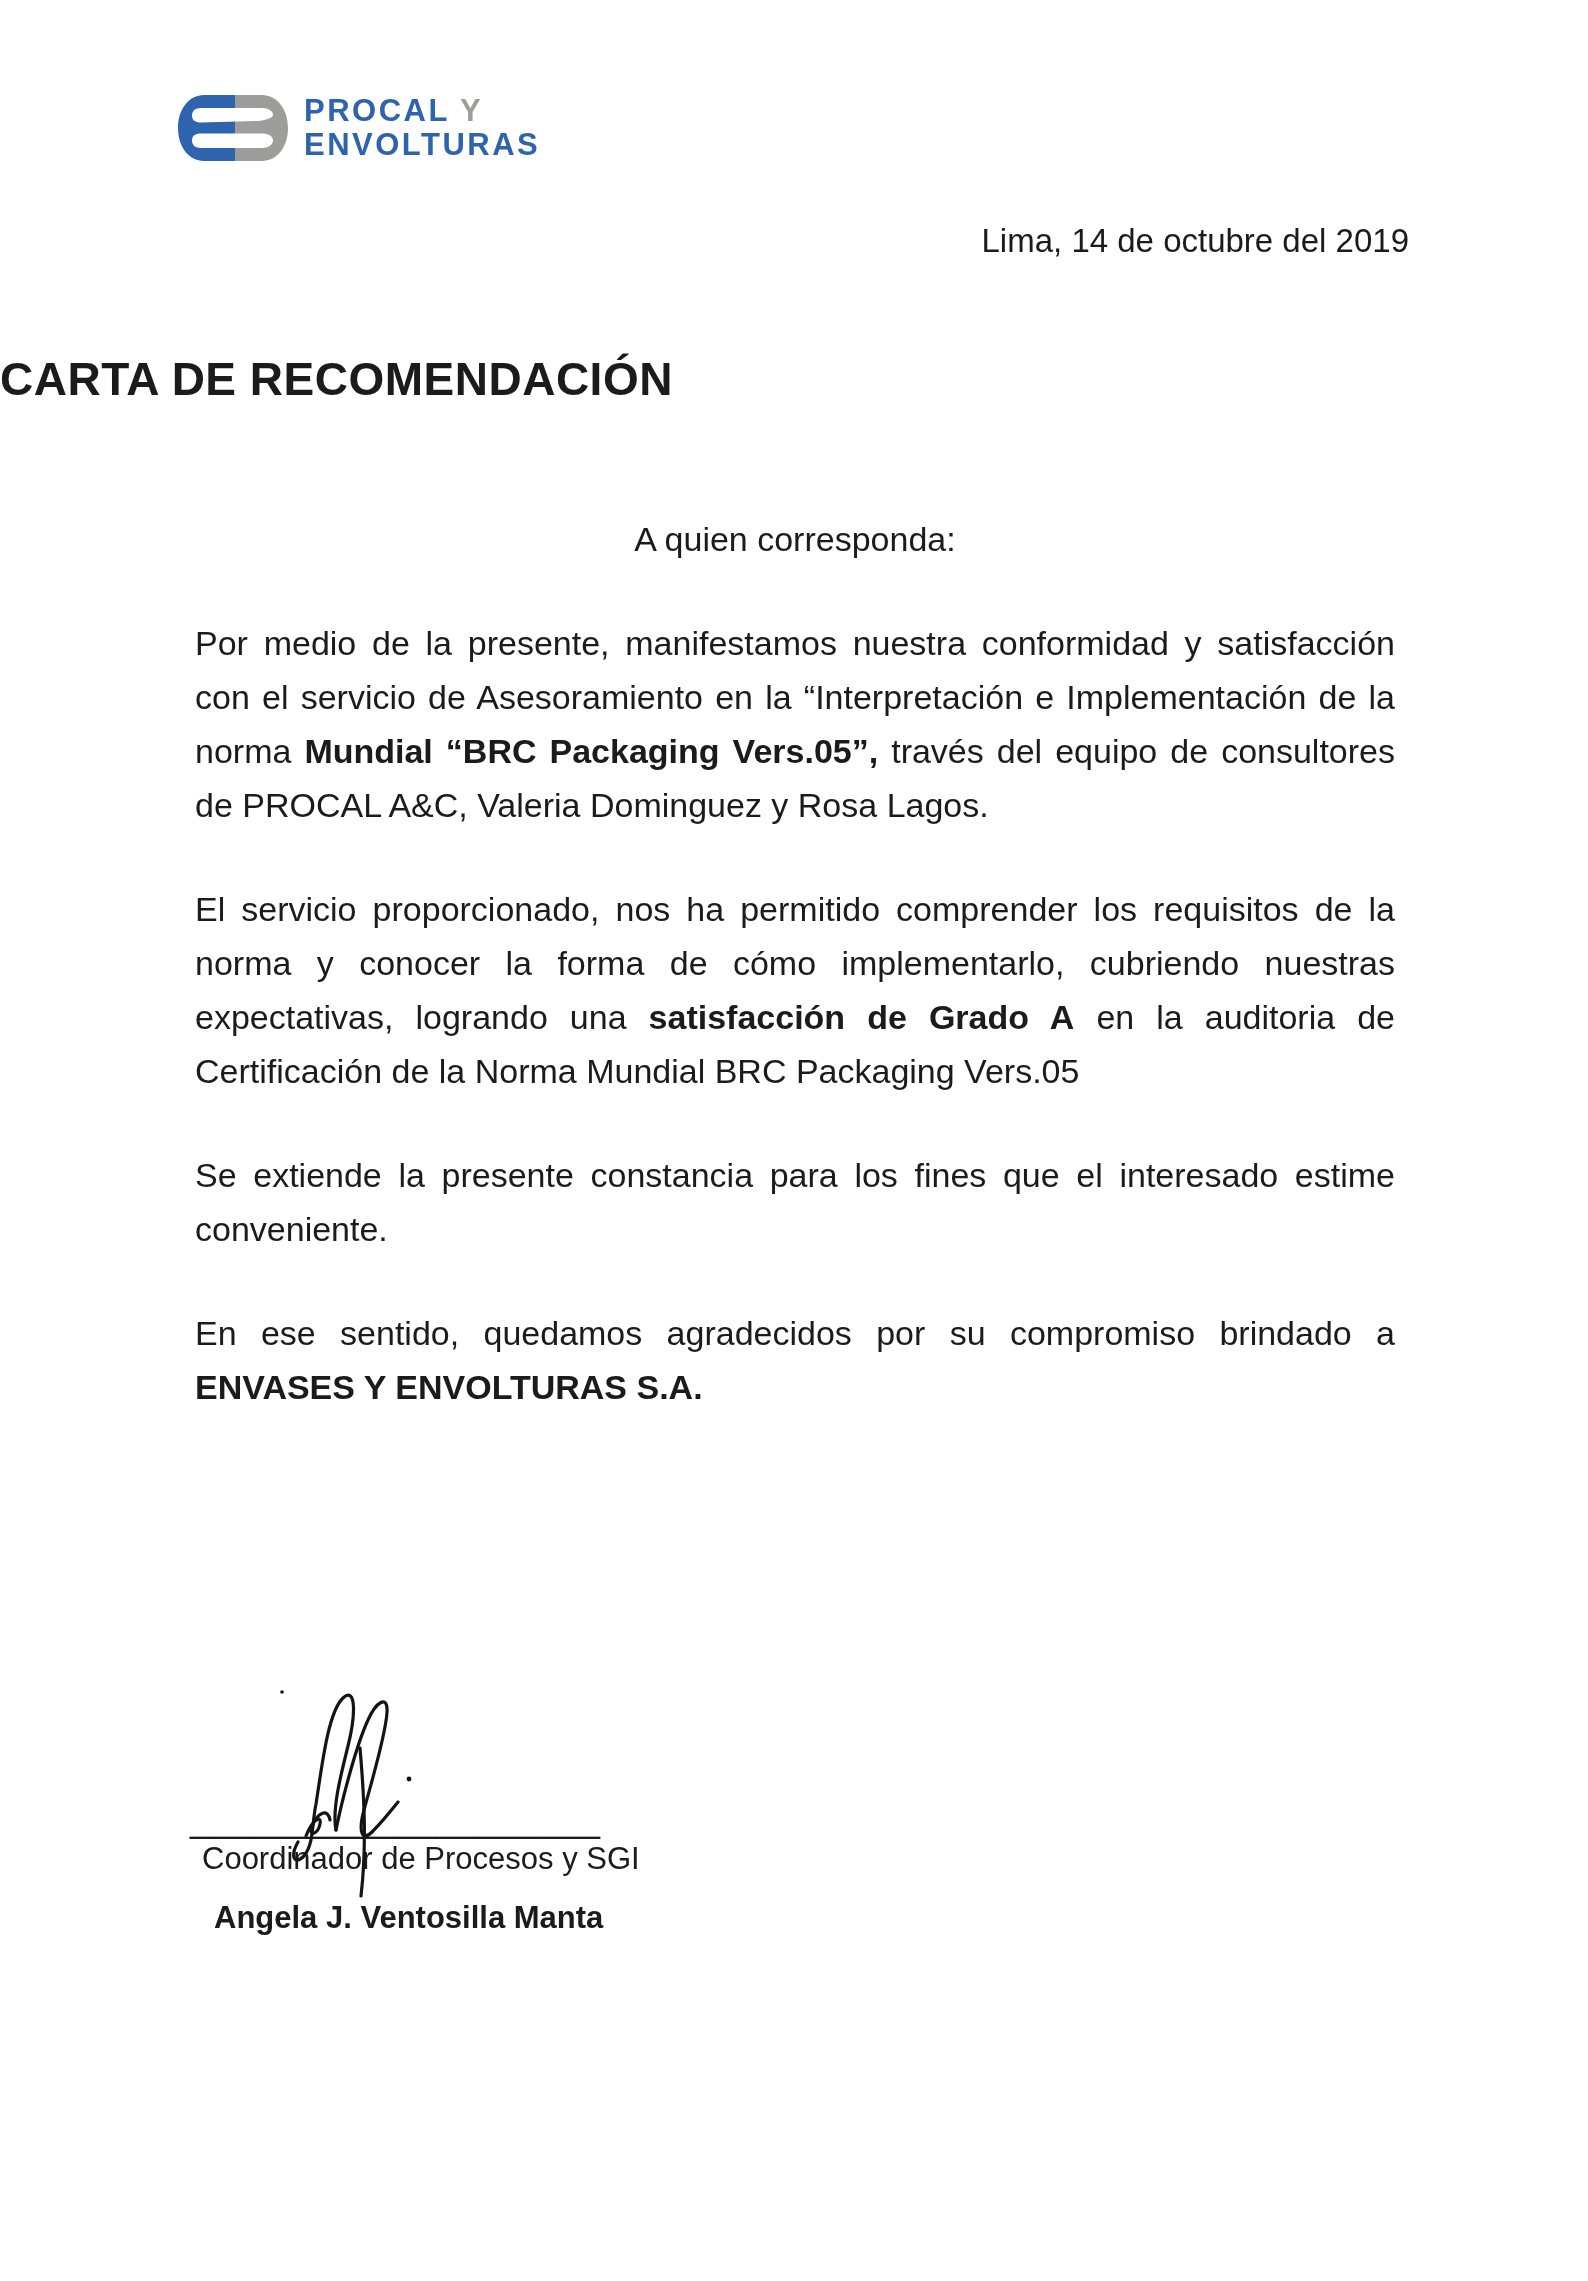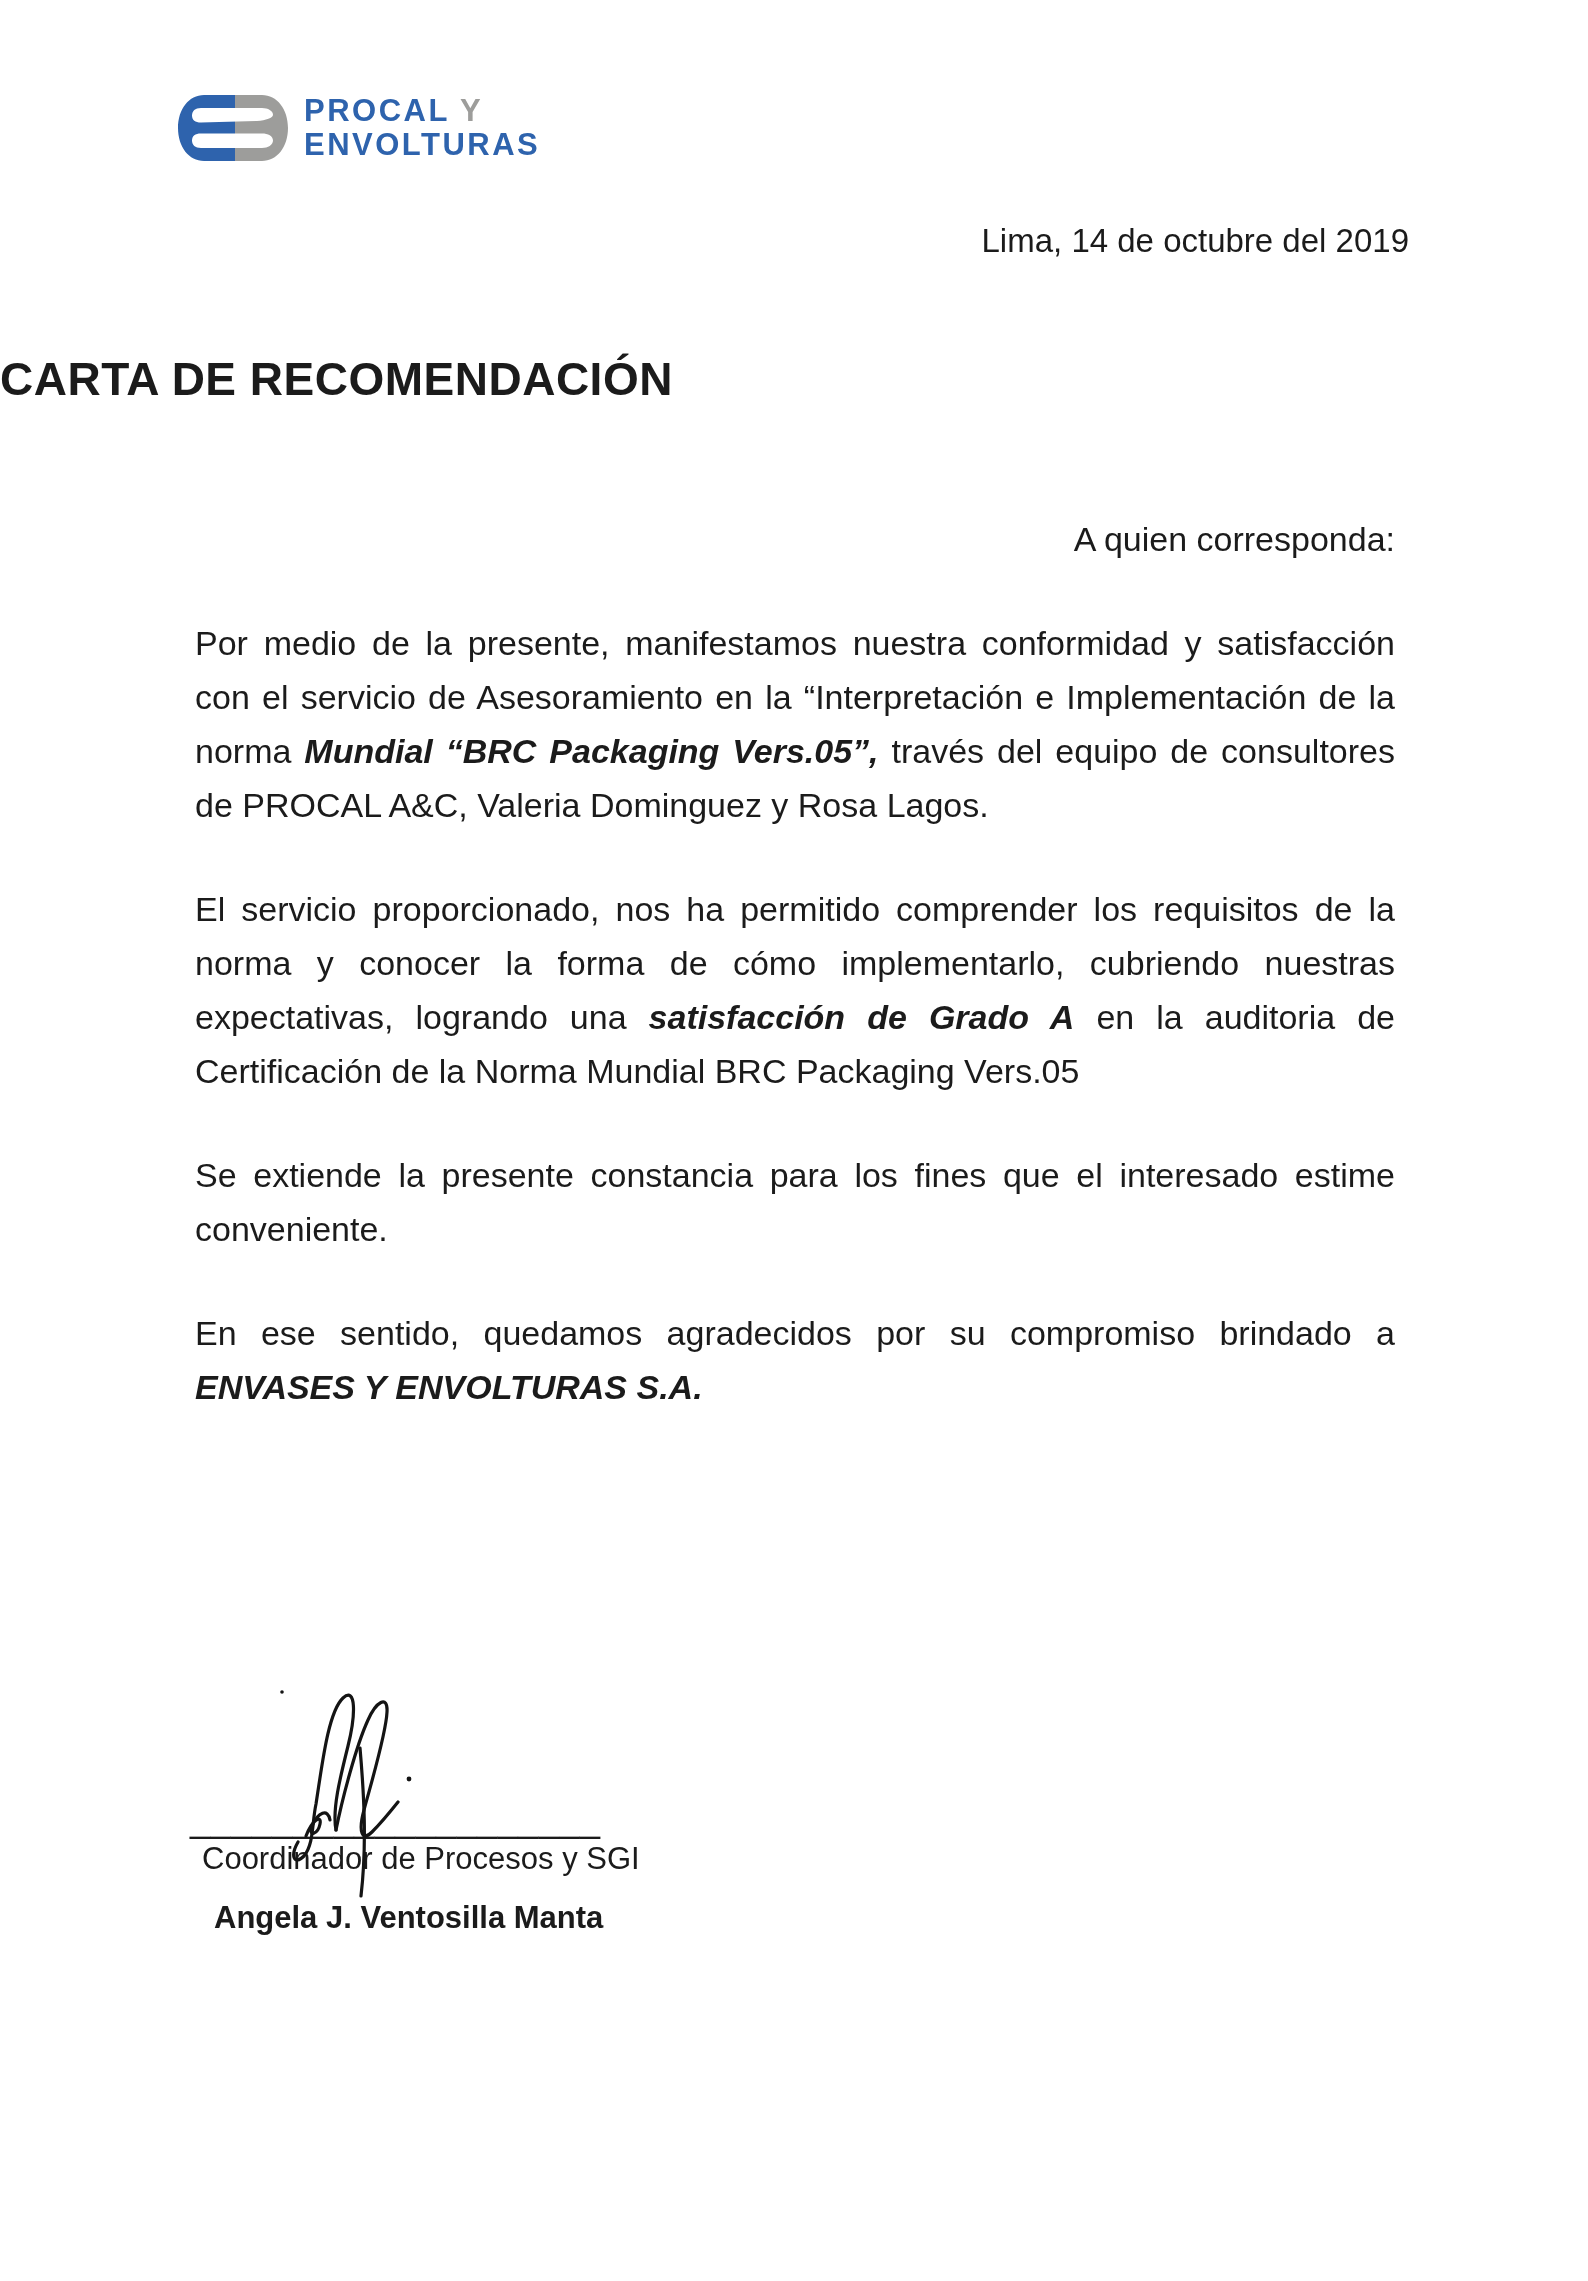--- a/index.html
+++ b/index.html
@@ -57,22 +57,22 @@
     left: 195px;
     top: 512px;
     width: 1200px;
     font-size: 34px;
     line-height: 54px;
   }
   .body-text p {
     margin: 0 0 50px 0;
     text-align: justify;
   }
-  .body-text p.no-justify { text-align: right; }
-  .bold { font-weight: bold; font-style: italic; }
+  .body-text p.no-justify { text-align: center; }
+  .bold { font-weight: bold; }
 
   
   .sig-svg {
     position: absolute;
     left: 268px;
     top: 1684px;
     width: 170px;
     height: 225px;
     z-index: 3;
   }

